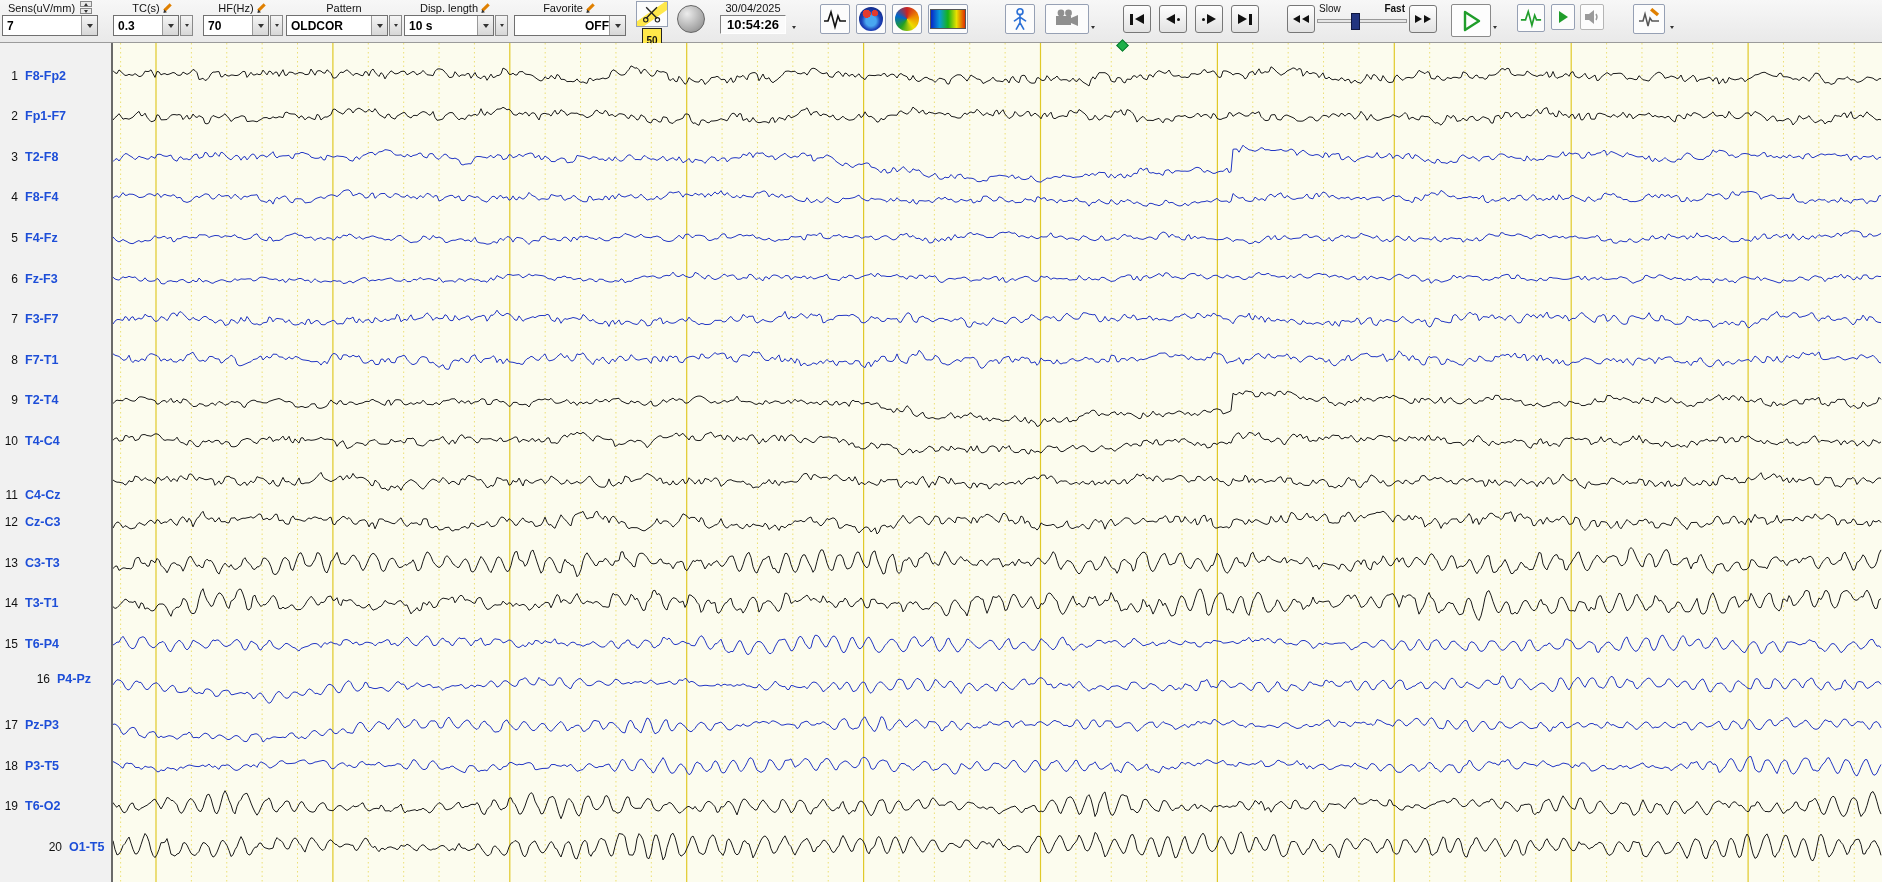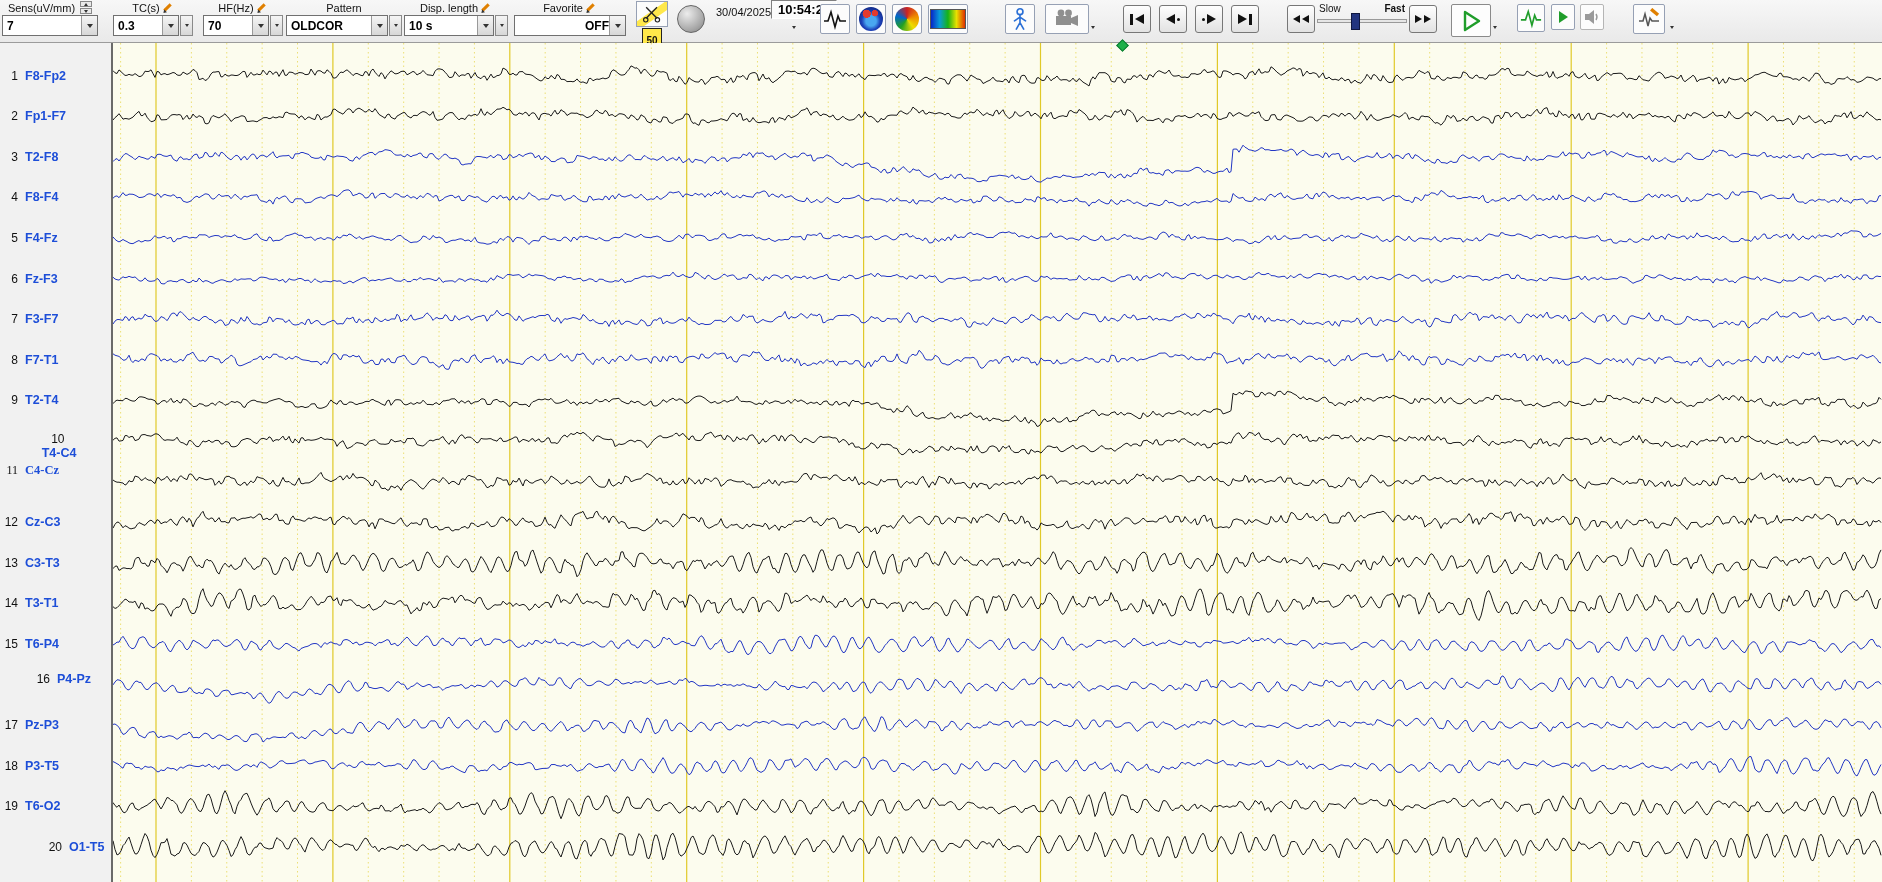--- a/index.html
+++ b/index.html
@@ -45,21 +45,21 @@
   .sbtn{width:32px;height:26px;margin-top:1px;position:relative;background:#fcfcfc;
     border:1px solid #96a0b4;display:flex;align-items:center;justify-content:center;overflow:hidden;}
   .sbtn .band{position:absolute;left:-4px;top:9px;width:40px;height:8px;background:#ffe84a;
     transform:rotate(-35deg);}
   .badge{margin-top:1px;background:#ffe84a;border:1px solid #222;font-size:10px;
     font-weight:bold;padding:6px 3px;line-height:12px;color:#111;}
 
   .globe{margin-top:5px;width:28px;height:28px;border-radius:50%;border:1px solid #666;
     background:radial-gradient(circle at 35% 30%,#ececec,#a8a8a8 65%,#7d7d7d);}
 
-  .dt{display:flex;flex-direction:row;align-items:flex-end;}
+  .dt{display:flex;flex-direction:column;align-items:center;}
   .date{font-size:11px;height:15px;display:flex;align-items:center;color:#111;}
   .time{border:1px solid;border-color:#808080 #ffffff #ffffff #808080;background:#fbfbfb;
     font-weight:bold;font-size:13px;padding:1px 6px;color:#000;}
 
   .brainmap{width:24px;height:24px;border-radius:50%;
     background:
       radial-gradient(circle at 32% 28%,#e33a2e 0 17%,transparent 18%),
       radial-gradient(circle at 66% 26%,#e33a2e 0 13%,transparent 14%),
       radial-gradient(circle at 50% 58%,#49a7f0 0 28%,#1d42ba 50%,#0d2377 85%);}
   .swirl{width:24px;height:24px;border-radius:50%;
@@ -377,25 +377,25 @@
         <span class="ch-label">F3-F7</span>
       </div>
       <div class="ch-row" style="top: 307.7px;">
         <span class="ch-num">8</span>
         <span class="ch-label">F7-T1</span>
       </div>
       <div class="ch-row" style="top: 348.3px;">
         <span class="ch-num">9</span>
         <span class="ch-label">T2-T4</span>
       </div>
-      <div class="ch-row" style="top: 388.9px; flex-direction: column;">
+      <div class="ch-row" style="top: 388.9px;">
         <span class="ch-num">10</span>
         <span class="ch-label">T4-C4</span>
       </div>
-      <div class="ch-row" style="top: 418px; font-family: Liberation Serif, serif;">
+      <div class="ch-row" style="top: 443px;">
         <span class="ch-num">11</span>
         <span class="ch-label">C4-Cz</span>
       </div>
       <div class="ch-row" style="top: 470.1px;">
         <span class="ch-num">12</span>
         <span class="ch-label">Cz-C3</span>
       </div>
       <div class="ch-row" style="top: 510.7px;">
         <span class="ch-num">13</span>
         <span class="ch-label">C3-T3</span>

